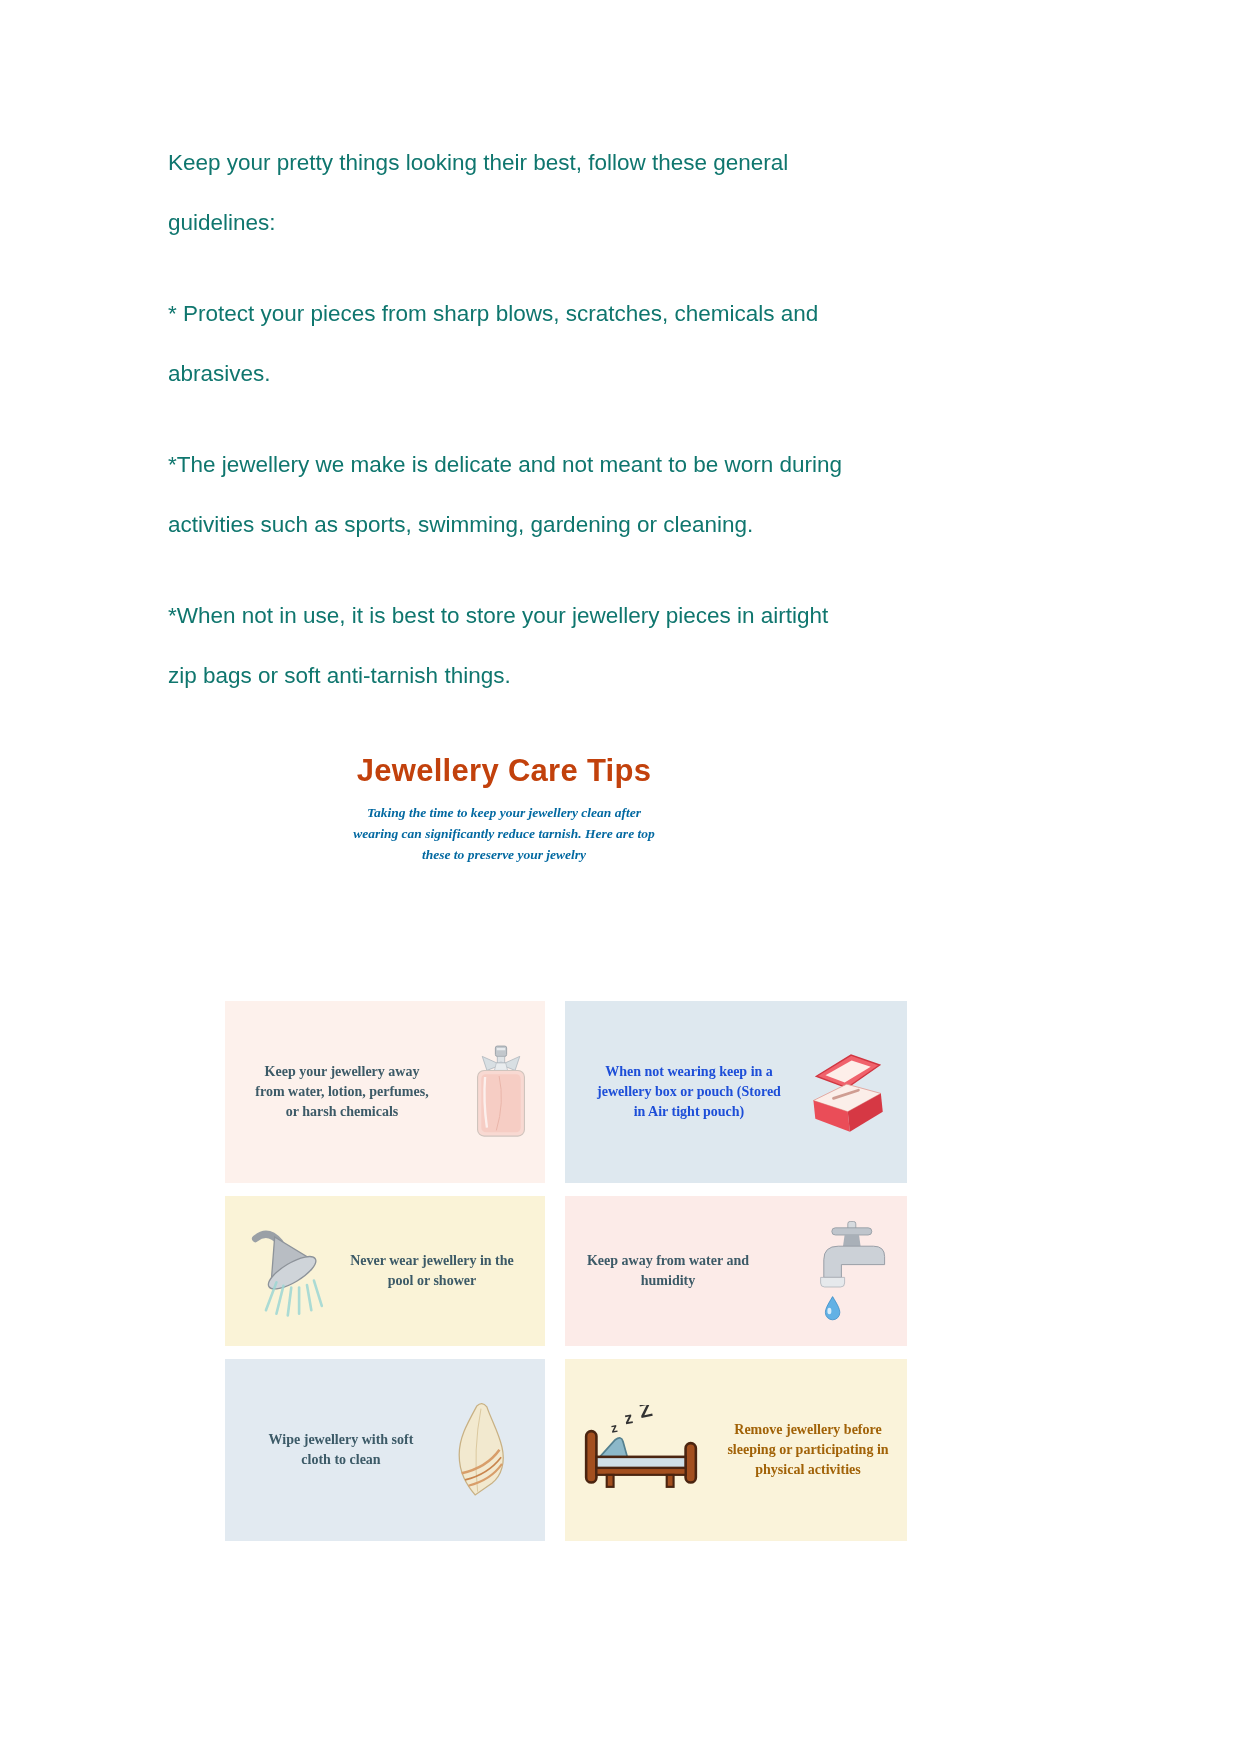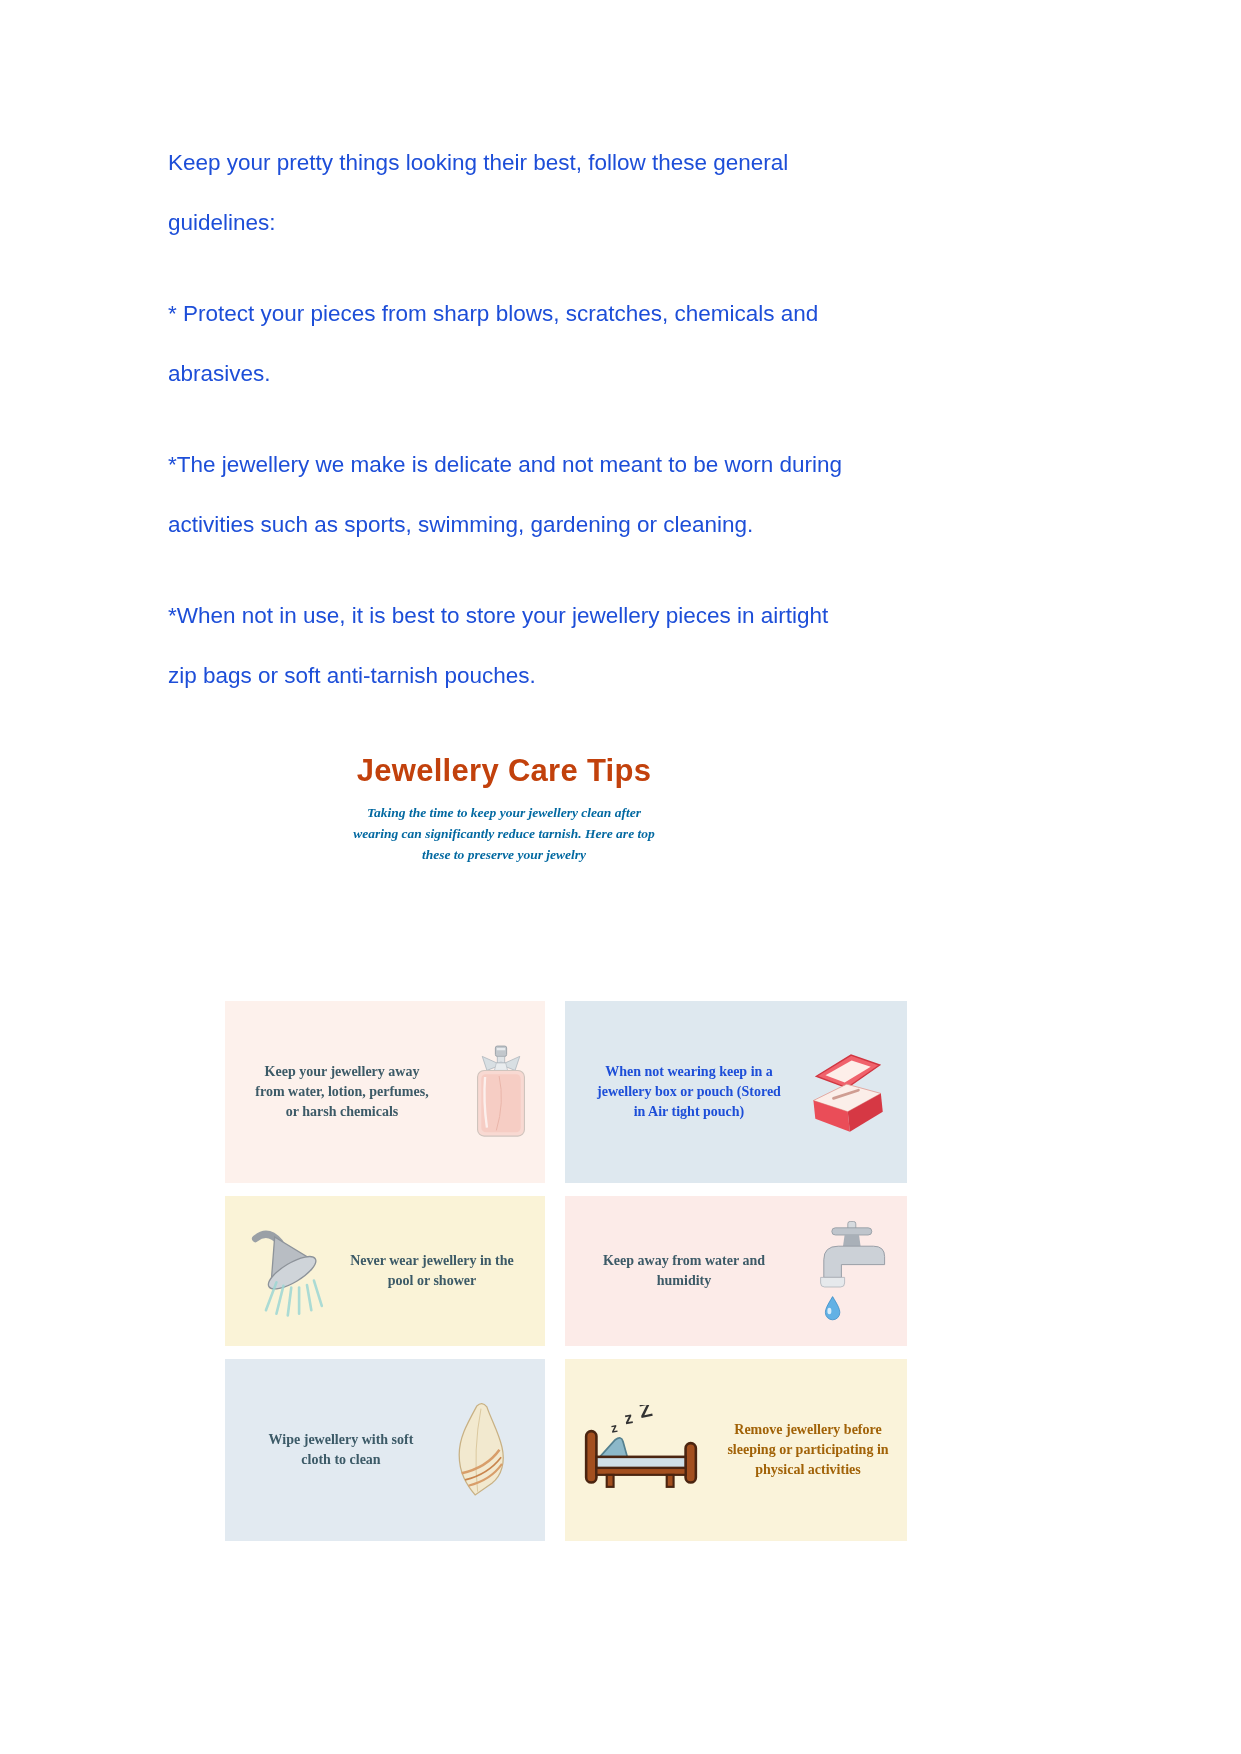--- a/index.html
+++ b/index.html
@@ -16,21 +16,21 @@
   
   .doc-text {
     position: absolute;
     left: 168px;
     top: 133px;
     width: 920px;
   }
   .para {
     margin: 0 0 31px 0;
     font: 22.5px/60px "Liberation Sans", sans-serif;
-    color: #1d4ed8;
+    color: #0f766e;
   }
   .t-line { display: block; white-space: nowrap; }
 
   
   .infographic {
     position: absolute;
     left: 225px;
     top: 754px;
     width: 558px;
   }
@@ -66,21 +66,21 @@
     text-align: center;
     color: #3c5a67;
   }
   .icn svg { display: block; }
 
   .c1 .tip-label { width: 186px; margin-left: 10px; }
   .c2 .tip-label { width: 196px; margin-left: 12px; }
   .c2 .icn { margin-right: -4px; }
   .c3 .icn { margin-left: 6px; }
   .c3 .tip-label { width: 182px; margin-right: 8px; }
-  .c4 .tip-label { width: 178px; margin-left: 16px; }
+  .c4 .tip-label { width: 178px; margin-left: 0; }
   .c4 .icn { margin-right: 2px; }
   .c5 .tip-label { width: 176px; margin-left: 14px; }
   .c5 .icn { margin-right: 12px; }
   .c6 .icn { margin-left: 2px; }
   .c6 .tip-label { width: 162px; margin-right: 4px; }
 </style>
 </head>
 <body>
 
 <div class="page">
@@ -93,21 +93,21 @@
     <p class="para">
       <span class="t-line">* Protect your pieces from sharp blows, scratches, chemicals and</span>
       <span class="t-line">abrasives.</span>
     </p>
     <p class="para">
       <span class="t-line">*The jewellery we make is delicate and not meant to be worn during</span>
       <span class="t-line">activities such as sports, swimming, gardening or cleaning.</span>
     </p>
     <p class="para">
       <span class="t-line">*When not in use, it is best to store your jewellery pieces in airtight</span>
-      <span class="t-line">zip bags or soft anti-tarnish pouches.</span>
+      <span class="t-line">zip bags or soft anti-tarnish things.</span>
     </p>
   </section>
 
   <section class="infographic">
     <h1 class="ig-title" style="color: #c2410c;">Jewellery Care Tips</h1>
 
     <div class="ig-subtitle" style="color: #0369a1;">
       <span class="s-line">Taking the time to keep your jewellery clean after</span>
       <span class="s-line">wearing can significantly reduce tarnish. Here are top</span>
       <span class="s-line">these to preserve your jewelry</span>

